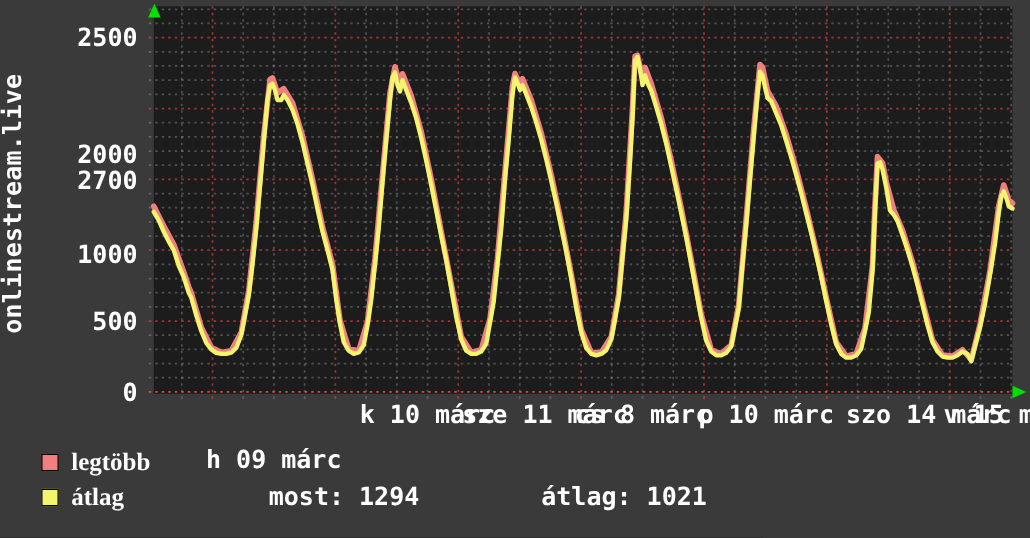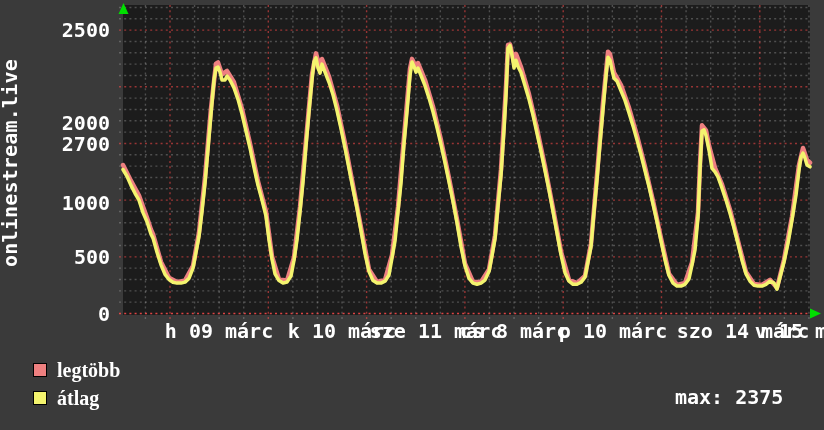--- a/index.html
+++ b/index.html
@@ -113,33 +113,34 @@
 
   <div id="ylabels">
       <div class="ylabel" style="top: 302.5px;">0</div>
       <div class="ylabel" style="top: 245.8px;">500</div>
       <div class="ylabel" style="top: 192px;">1000</div>
       <div class="ylabel" style="top: 132.5px;">2700</div>
       <div class="ylabel" style="top: 75.8px; margin-top: 36px;">2000</div>
       <div class="ylabel" style="top: 19.1px;">2500</div>
     </div>
   <div id="xlabels">
-      <div class="xlabel" style="left: 129px;">h 09 márc</div>
+      <div class="xlabel" style="left: 129px; margin-top: 36px;">h 09 márc</div>
       <div class="xlabel" style="left: 228px; margin-left: 24px;">k 10 márc</div>
       <div class="xlabel" style="left: 346px;">sze 11 márc</div>
       <div class="xlabel" style="left: 424px;">cs 8 márc</div>
       <div class="xlabel" style="left: 523px;">p 10 márc</div>
       <div class="xlabel" style="left: 621px; padding-left: 32px;">szo 14 márc</div>
       <div class="xlabel" style="left: 719px;">v 15 márc</div>
     </div>
 
   <div class="legend-row" style="top:360px">
     <span class="swatch" style="background: rgb(238, 128, 128);"></span>
     <span class="legend-text">legtöbb</span>
   </div>
   <div class="legend-row" style="top:388px">
     <span class="swatch" style="background: rgb(244, 244, 110);"></span>
     <span class="legend-text">átlag</span>
   </div>
 
-  <div class="stat" style="left:675px;top:387px">max: 2375</div>
+  <div class="stat" style="left:215px;top:387px">most: 1294</div>
+  <div class="stat" style="left:433px;top:387px">átlag: 1021</div>
 
 </div>
 
 </body></html>

